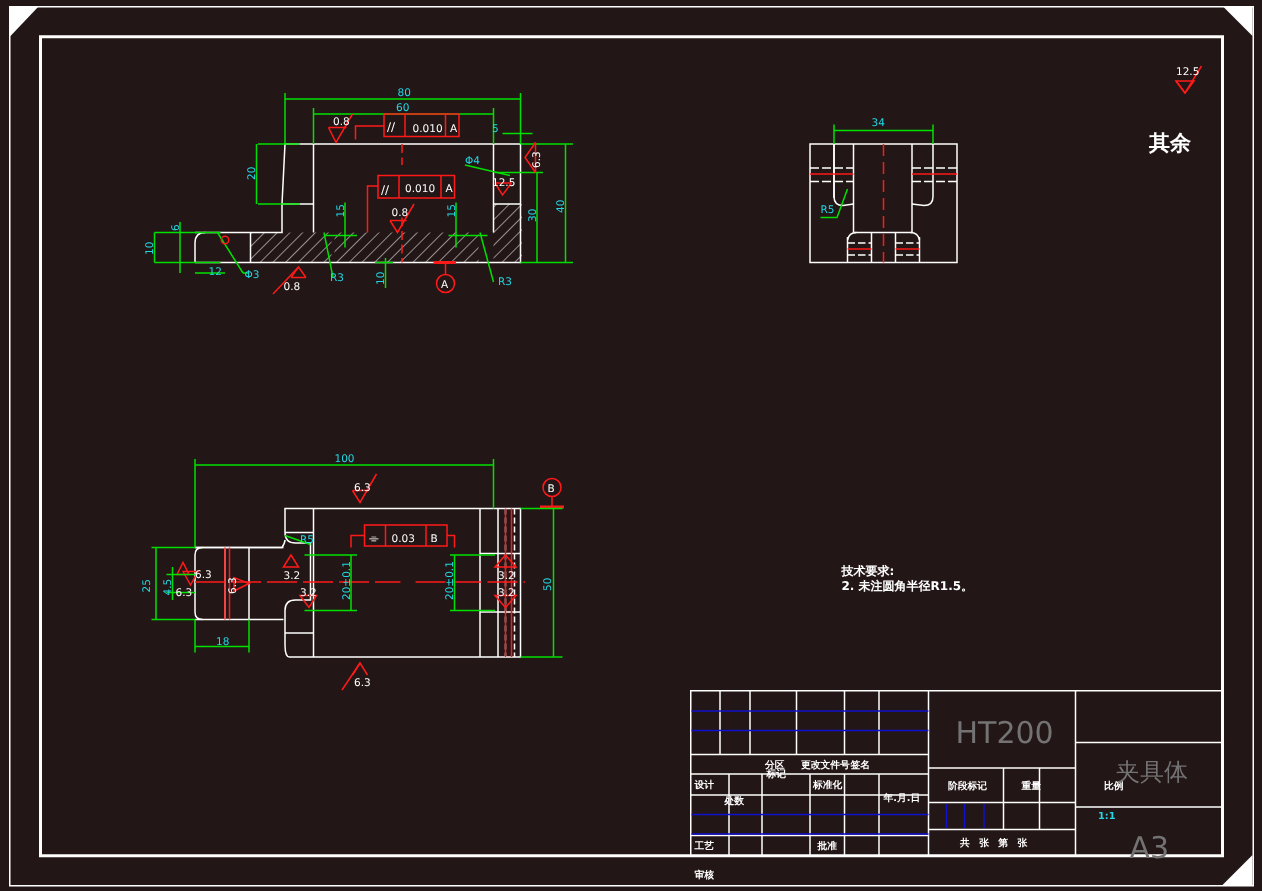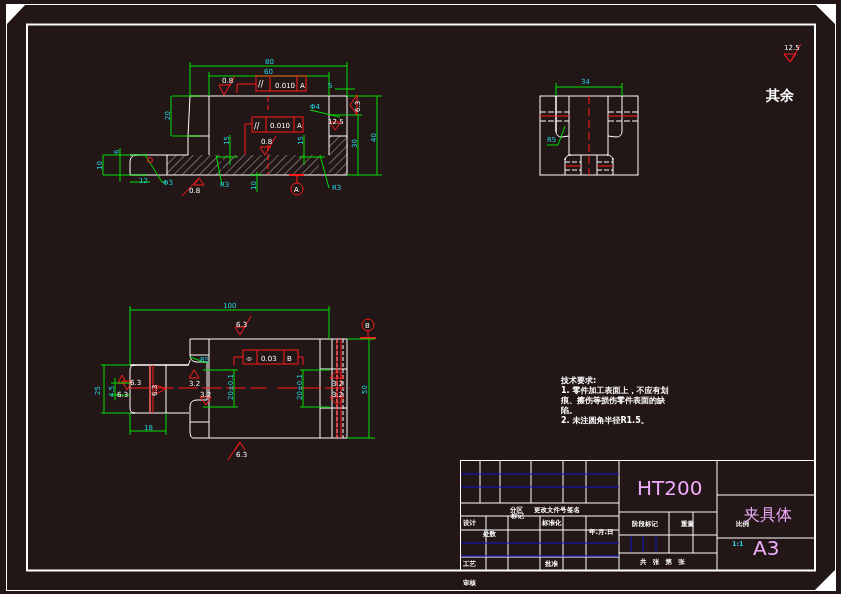--- a/index.html
+++ b/index.html
@@ -4,21 +4,21 @@
 <style>
   html,body{margin:0;padding:0;background:#231616;}
   body{width:841px;height:594px;position:relative;overflow:hidden;font-family:"DejaVu Sans",sans-serif;}
   #sheet{position:absolute;left:0;top:0;width:841px;height:594px;background:#231616;}
   svg{position:absolute;left:0;top:0;}
   .txt{font-family:"DejaVu Sans",sans-serif;}
   .cyan{fill:#22d8e6;}
   .white{fill:#ffffff;}
   .tech{position:absolute;left:561px;top:376px;width:110px;color:#fff;font-size:8px;line-height:10px;font-weight:bold;}
   .tb-label{position:absolute;color:#fff;font-size:6.5px;font-weight:bold;white-space:nowrap;}
-  .tb-big{position:absolute;color:#f0abfc;white-space:nowrap;}
+  .tb-big{position:absolute;color:#737373;white-space:nowrap;}
 </style>
 </head>
 <body>
 
 <div id="sheet">
 <svg width="841" height="594" viewBox="0 0 841 594">
 
   <g fill="none" stroke="#fff">
     <rect x="6.5" y="4.5" width="829" height="586" stroke-width="1"></rect>
     <rect x="27" y="24.5" width="788" height="546" stroke-width="2"></rect>
@@ -360,21 +360,20 @@
     <line x1="643" y1="536" x2="643" y2="552"></line>
     <line x1="656" y1="536" x2="656" y2="552"></line>
   </g>
 </svg>
 
 <span class="tb-label" style="left:766px;top:52px;font-size:14px;margin-top:35px;">其余</span>
 <span class="tb-label" style="left:784px;top:44px;font-size:7px;font-weight:normal;">12.5</span>
 
 <div class="tech">
   <div>技术要求:</div>
-  <div>1. 零件加工表面上，不应有划痕、擦伤等损伤零件表面的缺陷。</div>
   <div>2. 未注圆角半径R1.5。</div>
 </div>
 
 <span class="tb-label" style="left:463px;top:512px;margin-left:48px;">标记</span>
 <span class="tb-label" style="left:483px;top:506px;margin-top:24px;">处数</span>
 <span class="tb-label" style="left:510px;top:506px;">分区</span>
 <span class="tb-label" style="left:534px;top:506px;">更改文件号</span>
 <span class="tb-label" style="left:567px;top:506px;">签名</span>
 <span class="tb-label" style="left:589px;top:528px;">年.月.日</span>
 <span class="tb-label" style="left:463px;top:519px;">设计</span>
@@ -383,14 +382,14 @@
 <span class="tb-label" style="left:463px;top:560px;text-align:center;">工艺</span>
 <span class="tb-label" style="left:545px;top:560px;">批准</span>
 <span class="tb-label" style="left:632px;top:520px;">阶段标记</span>
 <span class="tb-label" style="left:681px;top:520px;">重量</span>
 <span class="tb-label" style="left:736px;top:520px;">比例</span>
 <span class="tb-label" style="left:732px;top:540px;color:#22d8e6;">1:1</span>
 <span class="tb-label" style="left:640px;top:558px;letter-spacing:2px;">共  张  第  张</span>
 
 <span class="tb-big" style="left:637px;top:476px;font-size:20px;">HT200</span>
 <span class="tb-big" style="left:744px;top:505px;font-size:16px;">夹具体</span>
-<span class="tb-big" style="left:753px;top:536px;font-size:20px;">A3</span>
+<span class="tb-big" style="left:753px;top:553px;font-size:20px;">A3</span>
 </div>
 
 </body></html>

